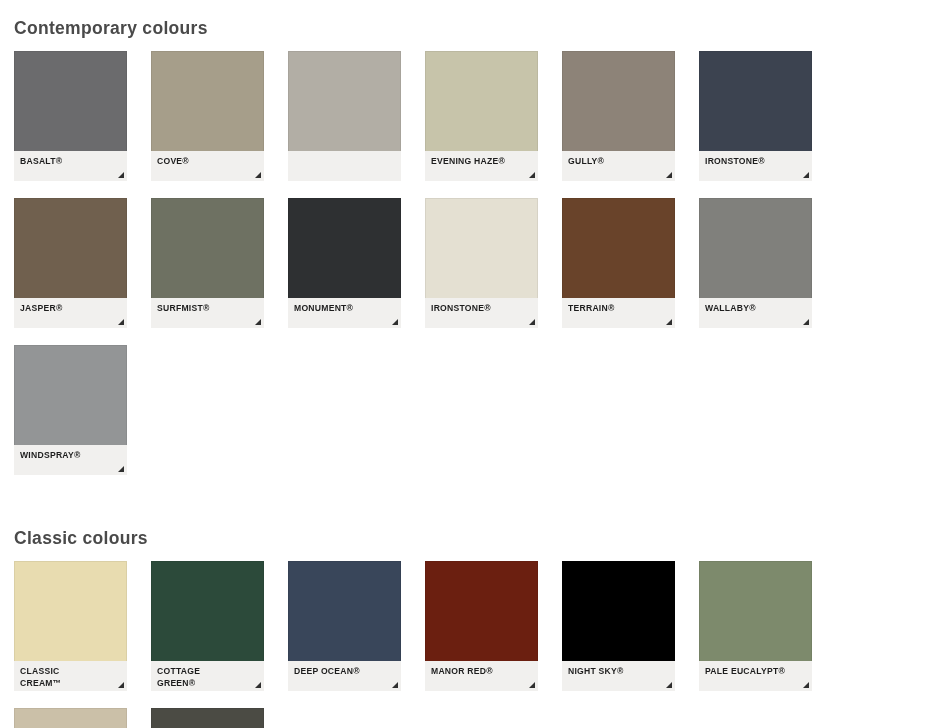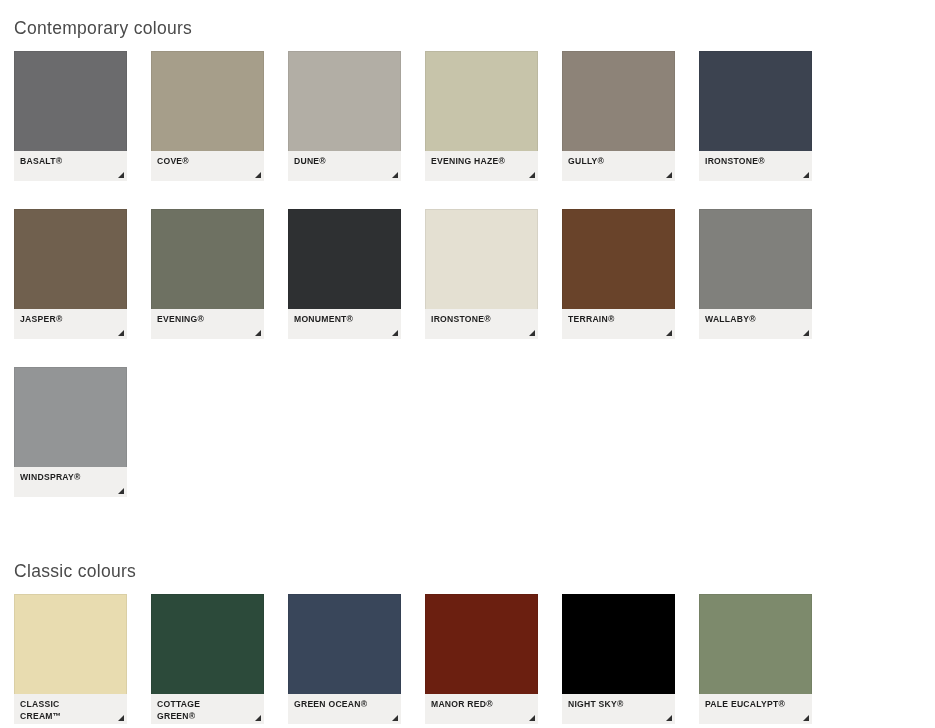--- a/index.html
+++ b/index.html
@@ -18,42 +18,42 @@
     width: 935px;
     height: 728px;
     background: #ffffff;
     padding: 0;
   }
 
   .section { position: relative; }
 
   .section-heading {
     font-size: 17.5px;
-    font-weight: 400;
+    font-weight: 700;
     color: #4a4a4a;
     letter-spacing: 0.3px;
     padding-left: 14px;
   }
 
   #section-contemporary .section-heading { padding-top: 18px; }
   #section-classic .section-heading { padding-top: 22px; }
 
   .swatch-grid {
     display: flex;
     flex-wrap: wrap;
     padding-left: 14px;
     padding-top: 12px;
   }
 
   .swatch-card {
     position: relative;
     width: 113px;
     height: 130px;
     margin-right: 24px;
-    margin-bottom: 28px;
+    margin-bottom: 17px;
     background: #f1f0ee;
     display: flex;
     flex-direction: column;
     cursor: pointer;
   }
 
   .swatch-colour {
     width: 113px;
     height: 100px;
     flex: 0 0 100px;
@@ -109,24 +109,20 @@
         </div>
         <div class="swatch-card">
           <div class="swatch-colour" style="background: rgb(166, 158, 138);"></div>
           <div class="swatch-label-strip">
             <div class="swatch-label">COVE®</div>
             <span class="corner-triangle"></span>
           </div>
         </div>
         <div class="swatch-card">
           <div class="swatch-colour" style="background: rgb(178, 174, 165);"></div>
-          <div class="swatch-label-strip">
-            <div class="swatch-label">DUNE®</div>
-            <span class="corner-triangle"></span>
-          </div>
         </div>
         <div class="swatch-card">
           <div class="swatch-colour" style="background: rgb(199, 196, 170);"></div>
           <div class="swatch-label-strip">
             <div class="swatch-label">EVENING HAZE®</div>
             <span class="corner-triangle"></span>
           </div>
         </div>
         <div class="swatch-card">
           <div class="swatch-colour" style="background: rgb(141, 131, 120);"></div>
@@ -145,21 +141,21 @@
         <div class="swatch-card">
           <div class="swatch-colour" style="background: rgb(112, 96, 78);"></div>
           <div class="swatch-label-strip">
             <div class="swatch-label">JASPER®</div>
             <span class="corner-triangle"></span>
           </div>
         </div>
         <div class="swatch-card">
           <div class="swatch-colour" style="background: rgb(110, 113, 98);"></div>
           <div class="swatch-label-strip">
-            <div class="swatch-label">EVENING®</div>
+            <div class="swatch-label">SURFMIST®</div>
             <span class="corner-triangle"></span>
           </div>
         </div>
         <div class="swatch-card">
           <div class="swatch-colour" style="background: rgb(46, 48, 50);"></div>
           <div class="swatch-label-strip">
             <div class="swatch-label">MONUMENT®</div>
             <span class="corner-triangle"></span>
           </div>
         </div>
@@ -209,21 +205,21 @@
           <div class="swatch-colour" style="background: rgb(44, 74, 58);"></div>
           <div class="swatch-label-strip">
             <div class="swatch-label">COTTAGE
 GREEN®</div>
             <span class="corner-triangle"></span>
           </div>
         </div>
         <div class="swatch-card">
           <div class="swatch-colour" style="background: rgb(57, 70, 90);"></div>
           <div class="swatch-label-strip">
-            <div class="swatch-label">GREEN OCEAN®</div>
+            <div class="swatch-label">DEEP OCEAN®</div>
             <span class="corner-triangle"></span>
           </div>
         </div>
         <div class="swatch-card">
           <div class="swatch-colour" style="background: rgb(107, 31, 16);"></div>
           <div class="swatch-label-strip">
             <div class="swatch-label">MANOR RED®</div>
             <span class="corner-triangle"></span>
           </div>
         </div>

